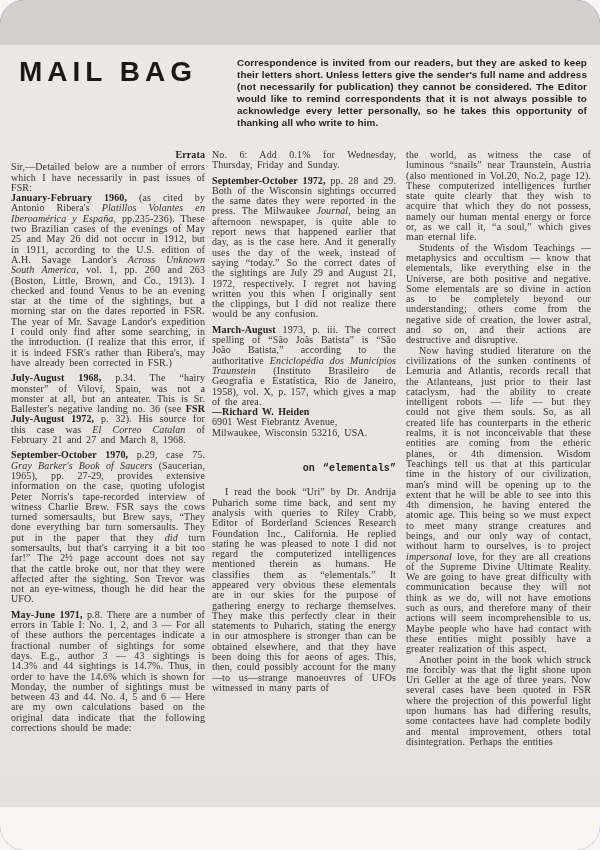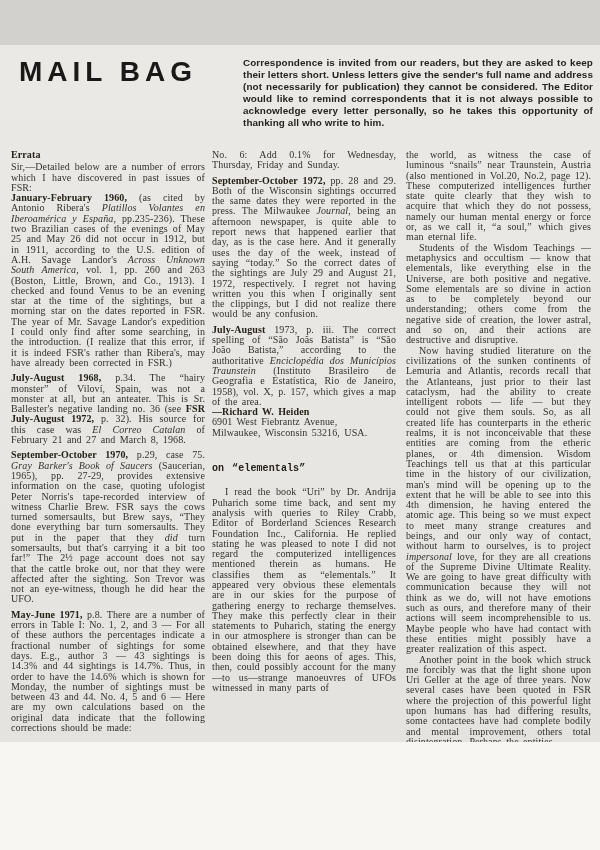--- a/index.html
+++ b/index.html
@@ -2,85 +2,85 @@
 <html><head>
 <meta charset="utf-8">
 <style>
   html,body { margin:0; padding:0; }
   body {
     width:600px; height:850px;
     background:#f7f6f3;
     font-family:"Liberation Serif", serif;
     overflow:hidden;
   }
-  .page { position:relative; width:600px; height:742px; background:#6d28d9; overflow:hidden; }
+  .page { position:relative; width:600px; height:850px; background:#6d28d9; overflow:hidden;border-radius:24px; }
   .band-top {
     position:absolute; top:0; left:0; width:600px; height:45px;
     background:#d2d1cd;
   }
   .paper {
     position:absolute; top:45px; left:0; width:600px; height:762px;
     background:linear-gradient(180deg,#eae9e5 0%, #e7e6e2 55%, #e3e2de 100%);
   }
   .band-bottom {
     position:absolute; top:807px; left:0; width:600px; height:43px;
     background:#f7f6f3;
   }
   .masthead {
     position:absolute; left:19px; top:11px;
     font-family:"Liberation Sans", sans-serif;
     font-weight:bold; font-size:28px; letter-spacing:5px;
     color:#1a1917; white-space:nowrap;
   }
   .editor-note {
-    position:absolute; left:243px; top:12px; width:350px;
+    position:absolute; left:237px; top:12px; width:350px;
     font-family:"Liberation Sans", sans-serif;
     font-weight:bold; font-size:9.9px; line-height:11.9px;
     text-align:justify; color:#26241f; letter-spacing:0.1px;
   }
   .col {
     position:absolute; top:105px; height:655px; overflow:hidden;
     font-size:10px; line-height:10.3px; text-align:justify;
     color:#35312b; letter-spacing:0.1px; word-spacing:1.8px;
   }
   .col-left  { left:11px;  width:194px; }
   .col-mid   { left:212px; width:184px; }
   .col-right { left:406px; width:185px; }
   .para { margin:0; }
   .b { font-weight:bold; color:#262219; }
   .i { font-style:italic; }
-  .heading { text-align:left; font-weight:bold; color:#262219; margin-bottom:2px; }
+  .heading { text-align:right; font-weight:bold; color:#262219; margin-bottom:2px; }
   .gap { margin-top:5px; }
   .indent { text-indent:13px; }
   .biggap { margin-top:26px; margin-bottom:13px;font-family:Liberation Mono, monospace; }
 </style>
 </head>
 <body>
 
 <div class="page">
   <div class="band-top"></div>
 
   <div class="paper">
     <div class="masthead">MAIL BAG</div>
 
     <div class="editor-note">Correspondence is invited from our readers, but they are asked to keep their letters short. Unless letters give the sender's full name and address (not necessarily for publication) they cannot be considered. The Editor would like to remind correspondents that it is not always possible to acknowledge every letter personally, so he takes this opportunity of thanking all who write to him.</div>
 
     <div class="col col-left">
         <p class="para heading"><span class="b">Errata</span></p>
-        <p class="para"><span>Sir,—Detailed below are a number of errors which I have discovered in past issues of FSR:</span></p>
+        <p class="para"><span>Sir,—Detailed below are a number of errors which I have necessarily in past issues of FSR:</span></p>
         <p class="para"><span class="b">January-February 1960,</span><span> (as cited by Antonio Ribera's </span><span class="i">Platillos Volantes en Iberoamérica y España</span><span>, pp.235-236). These two Brazilian cases of the evenings of May 25 and May 26 did not occur in 1912, but in 1911, according to the U.S. edition of A.H. Savage Landor's </span><span class="i">Across Unknown South America</span><span>, vol. 1, pp. 260 and 263 (Boston, Little, Brown, and Co., 1913). I checked and found Venus to be an evening star at the time of the sightings, but a morning star on the dates reported in FSR. The year of Mr. Savage Landor's expedition I could only find after some searching, in the introduction. (I realize that this error, if it is indeed FSR's rather than Ribera's, may have already been corrected in FSR.)</span></p>
         <p class="para gap"><span class="b">July-August 1968,</span><span> p.34. The “hairy monster” of Viloví, Spain, was not a monster at all, but an anteater. This is Sr. Ballester's negative landing no. 36 (see </span><span class="b">FSR July-August 1972,</span><span> p. 32). His source for this case was </span><span class="i">El Correo Catalan</span><span> of February 21 and 27 and March 8, 1968.</span></p>
         <p class="para gap"><span class="b">September-October 1970,</span><span> p.29, case 75. </span><span class="i">Gray Barker's Book of Saucers</span><span> (Saucerian, 1965), pp. 27-29, provides extensive information on the case, quoting ufologist Peter Norris's tape-recorded interview of witness Charlie Brew. FSR says the cows turned somersaults, but Brew says, “They done everything bar turn somersaults. They put in the paper that they </span><span class="i">did</span><span> turn somersaults, but that's carrying it a bit too far!” The 2½ page account does not say that the cattle broke out, nor that they were affected after the sighting. Son Trevor was not an eye-witness, though he did hear the UFO.</span></p>
         <p class="para gap"><span class="b">May-June 1971,</span><span> p.8. There are a number of errors in Table I: No. 1, 2, and 3 — For all of these authors the percentages indicate a fractional number of sightings for some days. E.g., author 3 — 43 sightings is 14.3% and 44 sightings is 14.7%. Thus, in order to have the 14.6% which is shown for Monday, the number of sightings must be between 43 and 44. No. 4, 5 and 6 — Here are my own calculations based on the original data indicate that the following corrections should be made:</span></p>
       </div>
 
     <div class="col col-mid">
         <p class="para"><span>No. 6: Add 0.1% for Wednesday, Thursday, Friday and Sunday.</span></p>
         <p class="para gap"><span class="b">September-October 1972,</span><span> pp. 28 and 29. Both of the Wisconsin sightings occurred the same dates they were reported in the press. The Milwaukee </span><span class="i">Journal</span><span>, being an afternoon newspaper, is quite able to report news that happened earlier that day, as is the case here. And it generally uses the day of the week, instead of saying “today.” So the correct dates of the sightings are July 29 and August 21, 1972, respectively. I regret not having written you this when I originally sent the clippings, but I did not realize there would be any confusion.</span></p>
-        <p class="para gap"><span class="b">July-August</span><span> 1973, p. iii. The correct spelling of “São Joãs Batista” is “São João Batista,” according to the authoritative </span><span class="i">Enciclopédia dos Municípios Traunstein</span><span> (Instituto Brasileiro de Geografia e Estatística, Rio de Janeiro, 1958), vol. X, p. 157, which gives a map of the area.</span></p>
+        <p class="para gap"><span class="b">March-August</span><span> 1973, p. iii. The correct spelling of “São Joãs Batista” is “São João Batista,” according to the authoritative </span><span class="i">Enciclopédia dos Municípios Traunstein</span><span> (Instituto Brasileiro de Geografia e Estatística, Rio de Janeiro, 1958), vol. X, p. 157, which gives a map of the area.</span></p>
         <p class="para"><span class="b">—Richard W. Heiden</span></p>
         <p class="para"><span>6901 West Fiebrantz Avenue,</span></p>
         <p class="para"><span>Milwaukee, Wisconsin 53216, USA.</span></p>
         <p class="para heading biggap"><span class="b">on “elementals”</span></p>
         <p class="para indent"><span>I read the book “Uri” by Dr. Andrija Puharich some time back, and sent my analysis with queries to Riley Crabb, Editor of Borderland Sciences Research Foundation Inc., California. He replied stating he was pleased to note I did not regard the computerized intelligences mentioned therein as humans. He classifies them as “elementals.” It appeared very obvious these elementals are in our skies for the purpose of gathering energy to recharge themselves. They make this perfectly clear in their statements to Puharich, stating the energy in our atmosphere is stronger than can be obtained elsewhere, and that they have been doing this for aeons of ages. This, then, could possibly account for the many—to us—strange manoeuvres of UFOs witnessed in many parts of</span></p>
       </div>
 
     <div class="col col-right">
         <p class="para"><span>the world, as witness the case of luminous “snails” near Traunstein, Austria (also mentioned in Vol.20, No.2, page 12). These computerized intelligences further state quite clearly that they wish to acquire that which they do not possess, namely our human mental energy or force or, as we call it, “a soul,” which gives man eternal life.</span></p>
         <p class="para indent"><span>Students of the Wisdom Teachings — metaphysics and occultism — know that elementals, like everything else in the Universe, are both positive and negative. Some elementals are so divine in action as to be completely beyond our understanding; others come from the negative side of creation, the lower astral, and so on, and their actions are destructive and disruptive.</span></p>

